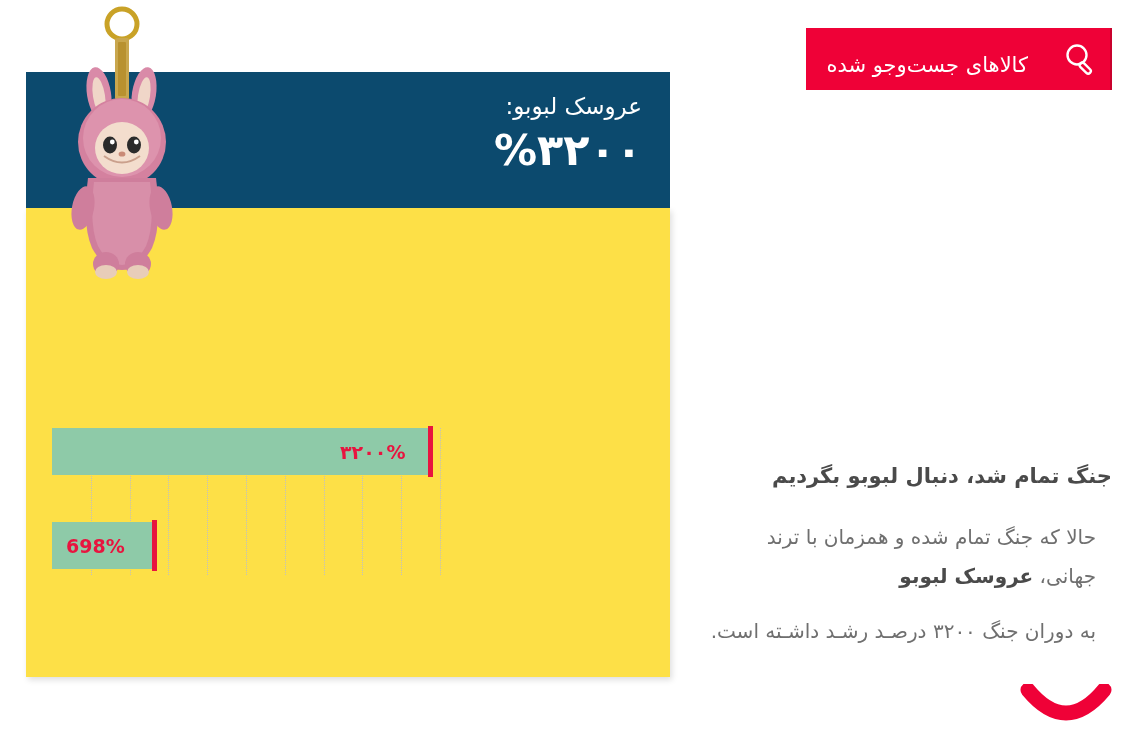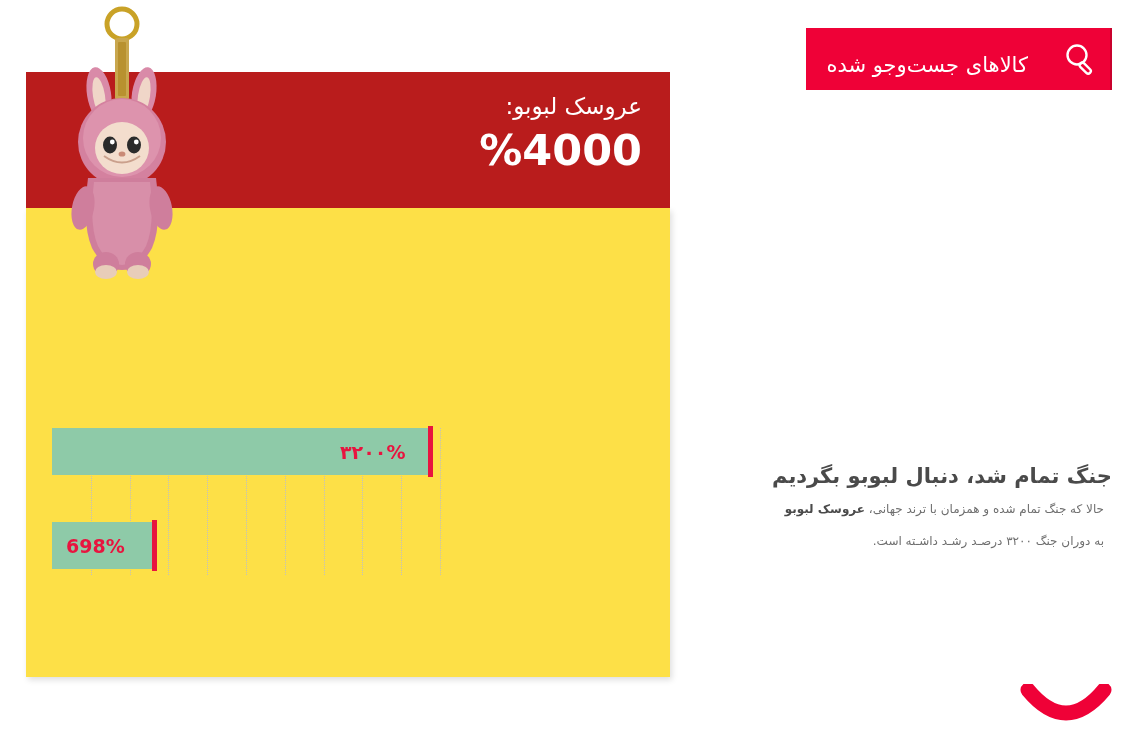--- a/index.html
+++ b/index.html
@@ -58,21 +58,21 @@
     top: 72px;
     width: 644px;
     height: 605px;
   }
 
   #promo-banner {
     position: absolute;
     left: 0; top: 0;
     width: 644px;
     height: 136px;
-    background: #b91c1c;
+    background: #0c4a6e;
     z-index: 2;
   }
   #promo-banner .promo-text {
     position: absolute;
     right: 28px;
     top: 22px;
     text-align: right;
     color: #ffffff;
   }
   #promo-banner .promo-label {
@@ -179,28 +179,28 @@
     top: 462px;
     width: 420px;
     text-align: right;
     direction: rtl;
   }
   #story .story-title {
     color: #4a4a4a;
     font-size: 21px;
     font-weight: 700;
     line-height: 1.35;
-    margin-bottom: 8px;
+    margin-bottom: 28px;
     white-space: nowrap;
   }
   #story .story-body p {
     color: #6f6f6f;
-    font-size: 12px;
+    font-size: 20px;
     line-height: 1.95;
-    margin: 8px;
+    margin: 16px;
   }
   #story .story-body b { color: #4a4a4a; font-weight: 700; }
 
   
   #smile-mark {
     position: absolute;
     right: 26px;
     bottom: 22px;
     width: 92px;
     height: 46px;
@@ -219,21 +219,21 @@
   <div class="sh-label-cell">
     <span class="sh-label">کالاهای جست‌وجو شده</span>
   </div>
 </div>
 
 <div id="left-card">
 
   <div id="promo-banner">
     <div class="promo-text">
       <div class="promo-label">عروسک لبوبو:</div>
-      <div class="promo-value">%4000</div>
+      <div class="promo-value">%۳۲۰۰</div>
     </div>
   </div>
 
   <svg id="labubu" viewBox="0 0 108 278">
 
     <circle cx="54" cy="22" r="15" fill="none" stroke="#c9a227" stroke-width="5"></circle>
 
     <rect x="47" y="36" width="14" height="62" rx="2" fill="#c9a74e"></rect>
     <rect x="50" y="40" width="8" height="54" rx="1" fill="#b8912f"></rect>
 

